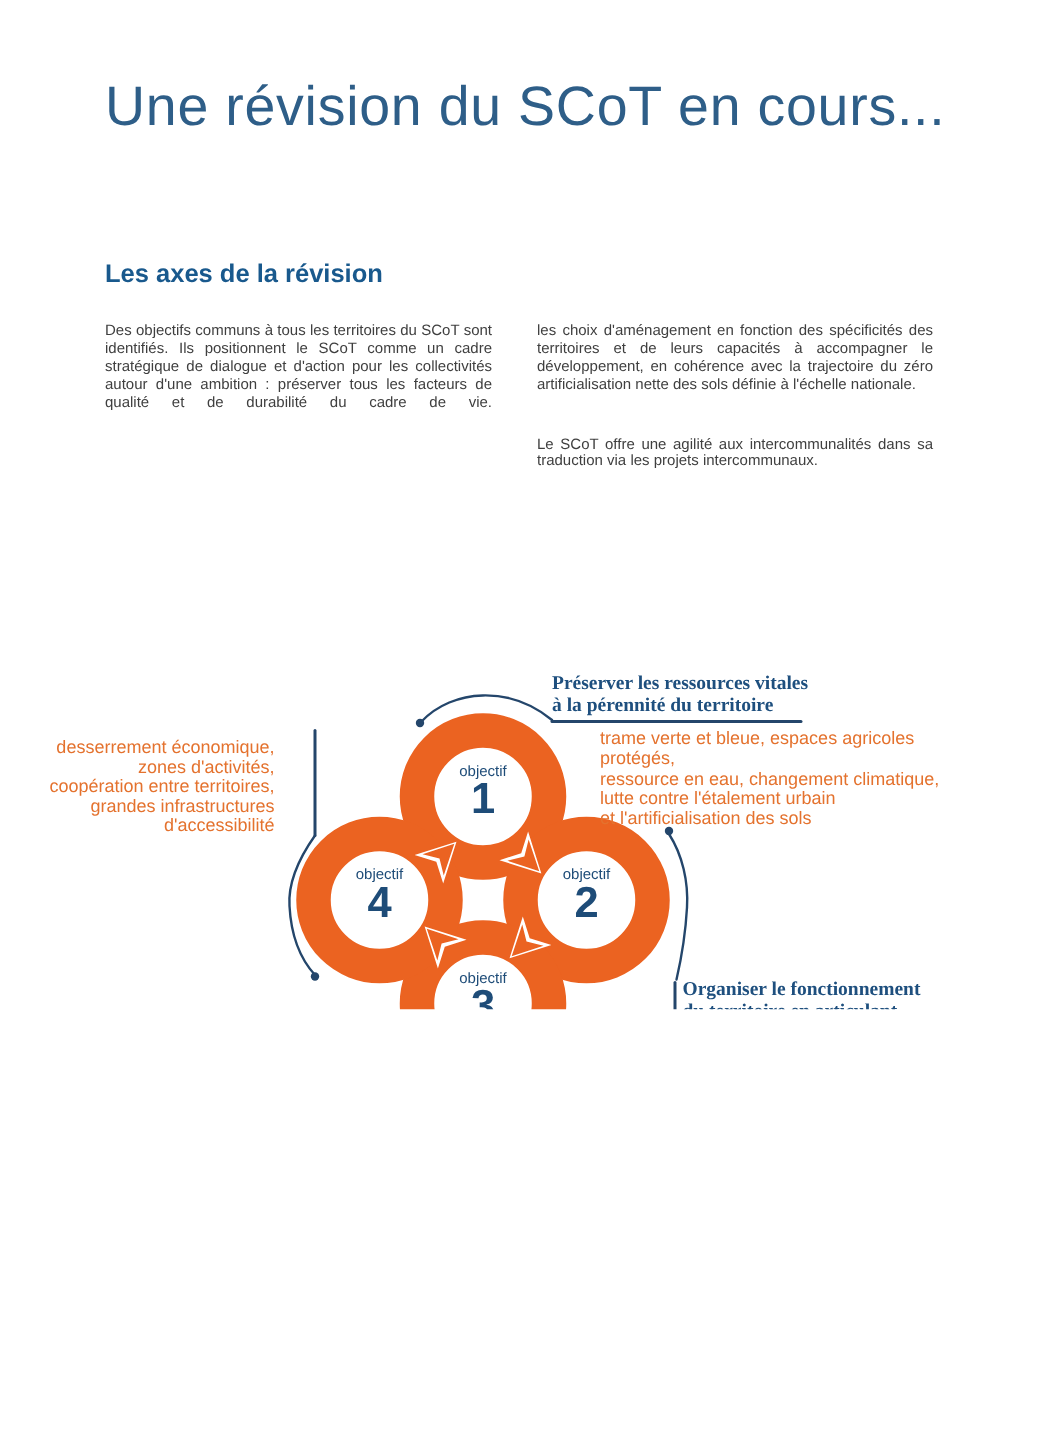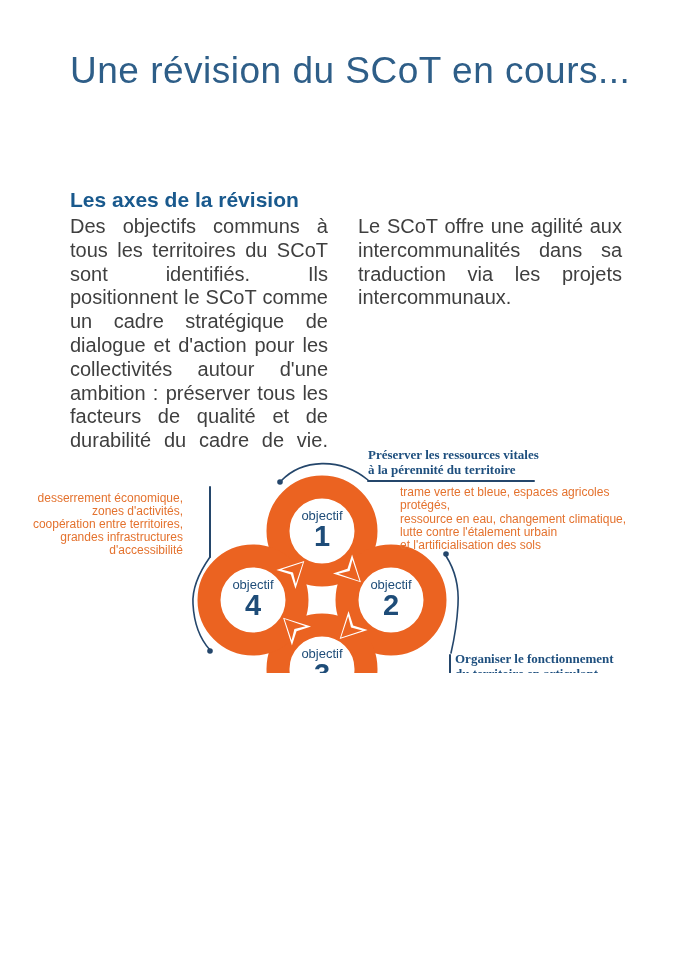--- a/index.html
+++ b/index.html
@@ -5,36 +5,36 @@
   html,body{margin:0;padding:0;background:#ffffff;}
   .page{
     position:relative;width:700px;height:673px;background:#ffffff;
     font-family:"Liberation Sans",sans-serif;overflow:hidden;
   }
   .title{
     position:absolute;left:70px;top:50px;margin:0;
     font-size:37px;font-weight:300;letter-spacing:.5px;color:#2E5E88;line-height:1.15;
   }
   .section-heading{
-    position:absolute;left:70px;top:188px;margin:0;
-    font-size:21px;font-weight:700;color:#19598D;
+    position:absolute;left:70px;top:173px;margin:0;
+    font-size:17px;font-weight:700;color:#19598D;
   }
-  .col{position:absolute;top:215px;font-size:20px;line-height:1.19;color:#3F3F3F;text-align:justify;}
+  .col{position:absolute;top:215px;font-size:10px;line-height:1.19;color:#3F3F3F;text-align:justify;}
   .col p{margin:0 0 28px 0;}
   .col-left{left:70px;width:258px;}
   .col-left p{text-align-last:justify;}
   .col-right{left:358px;width:264px;}
 
   .diagram-svg{position:absolute;left:0;top:0;}
 
   .obj{
     position:absolute;width:100px;display:flex;flex-direction:column;align-items:center;
     color:#1E4C78;text-align:center;
   }
-  .obj-word{font-size:13px;line-height:1.1;}
+  .obj-word{font-size:10px;line-height:1.1;}
   .obj-num{font-size:29px;font-weight:700;line-height:.95;}
 
   .lbl{position:absolute;}
   .lbl-title{
     font-weight:700;font-size:13px;line-height:1.13;color:#1E4F7E;
     white-space:pre-line;margin:0;font-family:Liberation Serif, serif;
   }
   .lbl-details{
     font-size:12px;line-height:1.09;color:#E4722E;
     white-space:pre-line;margin:6px 0 0 0;
@@ -53,20 +53,21 @@
 
   <h1 class="title">Une révision du SCoT en cours...</h1>
 
   <h2 class="section-heading">Les axes de la révision</h2>
 
   <div class="col col-left">
     <p>Des objectifs communs à tous les territoires du SCoT sont identifiés. Ils positionnent le SCoT comme un cadre stratégique de dialogue et d'action pour les collectivités autour d'une ambition : préserver tous les facteurs de qualité et de durabilité du cadre de vie.</p>
   </div>
 
   <div class="col col-right">
+    <p>les choix d'aménagement en fonction des spécificités des territoires et de leurs capacités à accompagner le développement, en cohérence avec la trajectoire du zéro artificialisation nette des sols définie à l'échelle nationale.</p>
     <p>Le SCoT offre une agilité aux intercommunalités dans sa traduction via les projets intercommunaux.</p>
   </div>
 
   <svg class="diagram-svg" width="700" height="956" viewBox="0 0 700 956">
 
     <g fill="none" stroke="#24466B" stroke-width="1.6" stroke-linecap="round">
       <path d="M 368,480 C 340,457 302,459 281,481"></path>
       <line x1="368" y1="481" x2="534" y2="481" stroke-width="2"></line>
       <line x1="210" y1="487" x2="210" y2="557" stroke-width="2"></line>
       <path d="M 210,557 C 198,574 192,589 193,604 C 194,623 200,639 210,650"></path>

